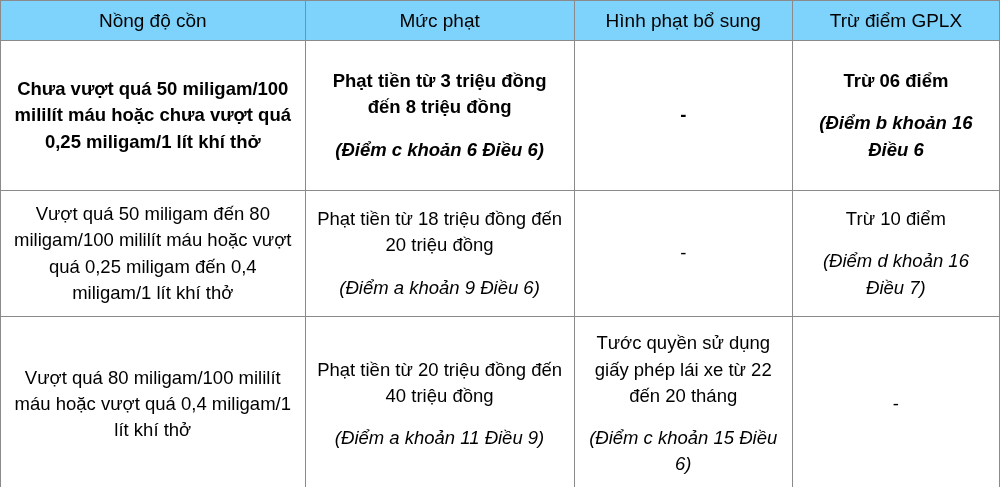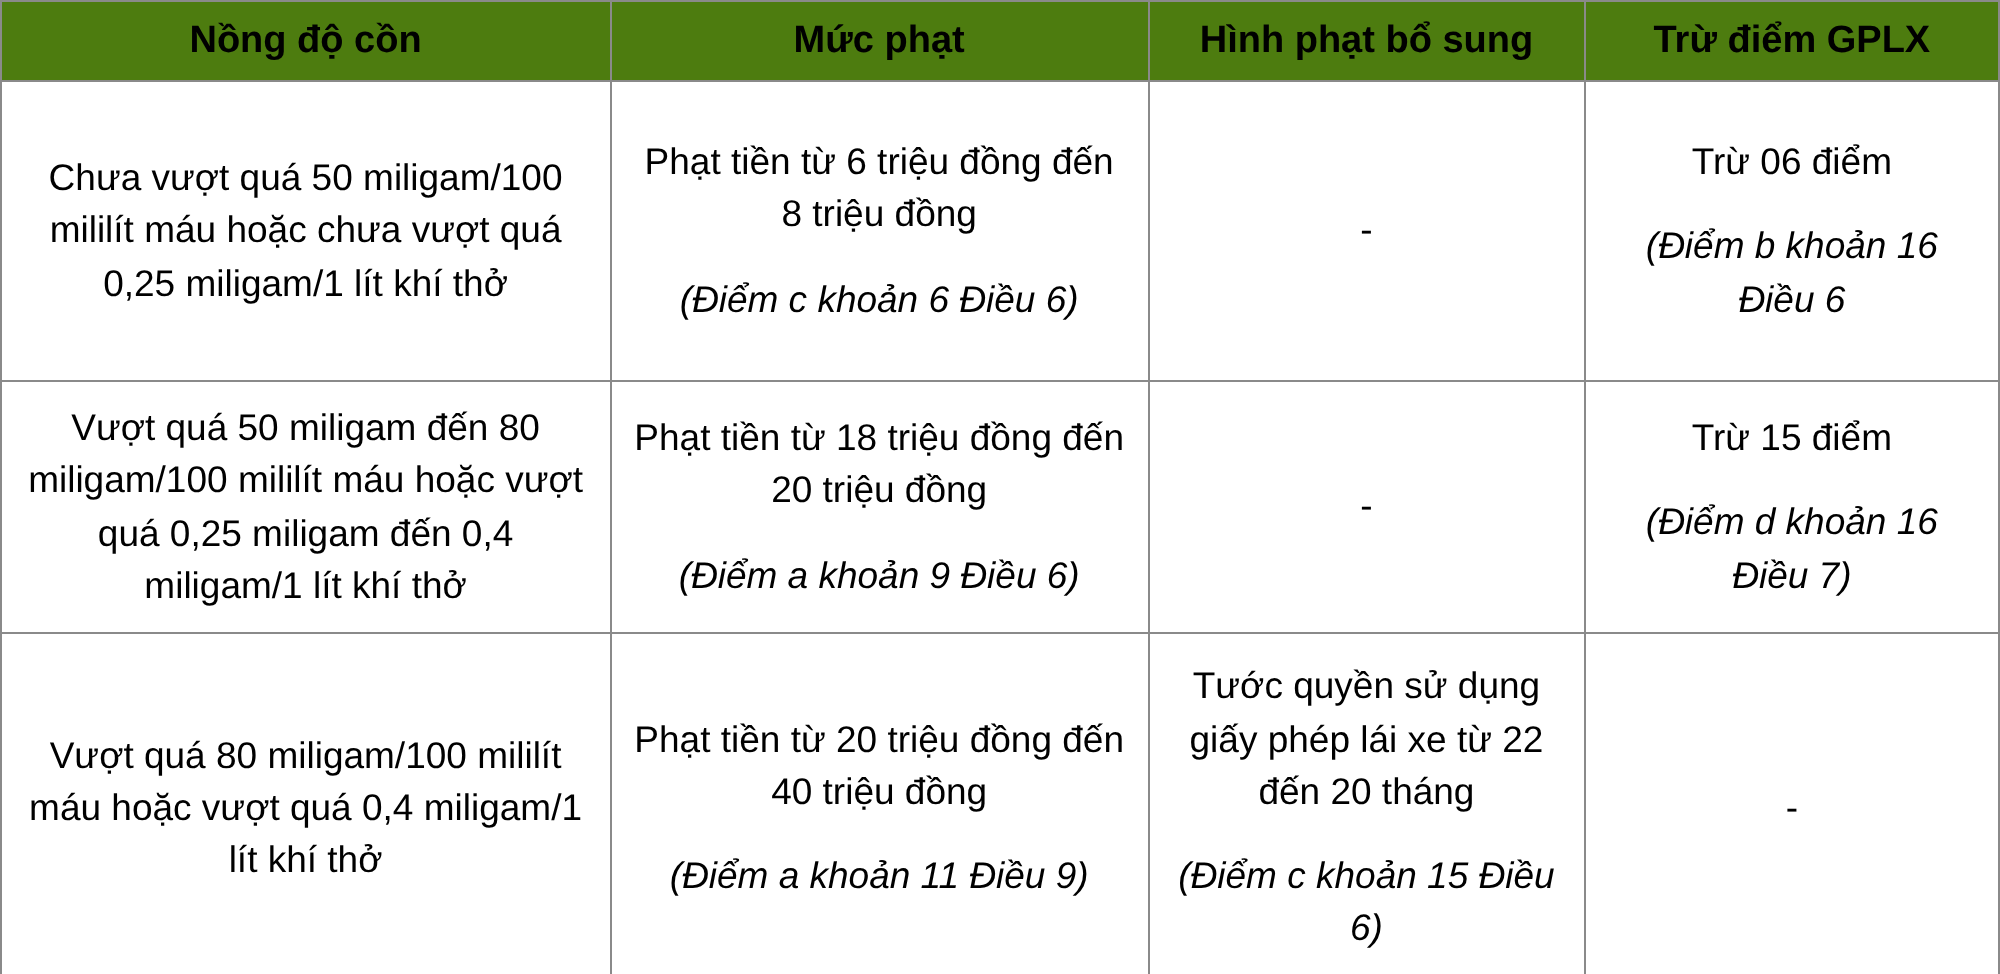--- a/index.html
+++ b/index.html
@@ -24,22 +24,22 @@
     width: 1000px;
     table-layout: fixed;
   }
   table.penalty-table th,
   table.penalty-table td {
     border: 1px solid #8a8a8a;
     vertical-align: middle;
     box-sizing: border-box;
   }
   table.penalty-table th {
-    background: #4d7c0f;
-    font-weight: bold;
+    background: #7dd3fc;
+    font-weight: normal;
     font-size: 19px;
     height: 40px;
     padding: 6px 4px;
   }
   table.penalty-table td {
     font-size: 18.5px;
     line-height: 1.42;
     text-align: center;
     padding: 10px 10px;
   }
@@ -47,63 +47,63 @@
   .col-2 { width: 265px; }
   .col-3 { width: 215px; }
   .col-4 { width: 204px; }
   .ref {
     font-style: italic;
     display: block;
     margin-top: 16px;
   }
   .main-text { display: block; }
   .dash { font-size: 18.5px; }
-  .row-1 td { height: 150px; }
+  .row-1 td { height: 150px; font-weight: bold; }
   .row-2 td { height: 120px; }
   .row-3 td { height: 175px; }
 </style>
 </head>
 <body>
 
 <div class="table-wrap">
   <table class="penalty-table">
     <thead>
       <tr>
         <th class="col-1">Nồng độ cồn</th>
         <th class="col-2">Mức phạt</th>
         <th class="col-3">Hình phạt bổ sung</th>
         <th class="col-4">Trừ điểm GPLX</th>
       </tr>
     </thead>
     <tbody>
       <tr class="row-1">
         <td class="col-1">Chưa vượt quá 50 miligam/100 mililít máu hoặc chưa vượt quá 0,25 miligam/1 lít khí thở</td>
         <td class="col-2">
-          <span class="main-text">Phạt tiền từ 6 triệu đồng đến 8 triệu đồng</span>
+          <span class="main-text">Phạt tiền từ 3 triệu đồng đến 8 triệu đồng</span>
           <span class="ref">(Điểm c khoản 6 Điều 6)</span>
         </td>
         <td class="col-3">
           <span class="main-text dash">-</span>
         </td>
         <td class="col-4">
           <span class="main-text">Trừ 06 điểm</span>
           <span class="ref">(Điểm b khoản 16 Điều 6</span>
         </td>
       </tr>
       <tr class="row-2">
         <td class="col-1">Vượt quá 50 miligam đến 80 miligam/100 mililít máu hoặc vượt quá 0,25 miligam đến 0,4 miligam/1 lít khí thở</td>
         <td class="col-2">
           <span class="main-text">Phạt tiền từ 18 triệu đồng đến 20 triệu đồng</span>
           <span class="ref">(Điểm a khoản 9 Điều 6)</span>
         </td>
         <td class="col-3">
           <span class="main-text dash">-</span>
         </td>
         <td class="col-4">
-          <span class="main-text">Trừ 15 điểm</span>
+          <span class="main-text">Trừ 10 điểm</span>
           <span class="ref">(Điểm d khoản 16 Điều 7)</span>
         </td>
       </tr>
       <tr class="row-3">
         <td class="col-1">Vượt quá 80 miligam/100 mililít máu hoặc vượt quá 0,4 miligam/1 lít khí thở</td>
         <td class="col-2">
           <span class="main-text">Phạt tiền từ 20 triệu đồng đến 40 triệu đồng</span>
           <span class="ref">(Điểm a khoản 11 Điều 9)</span>
         </td>
         <td class="col-3">

